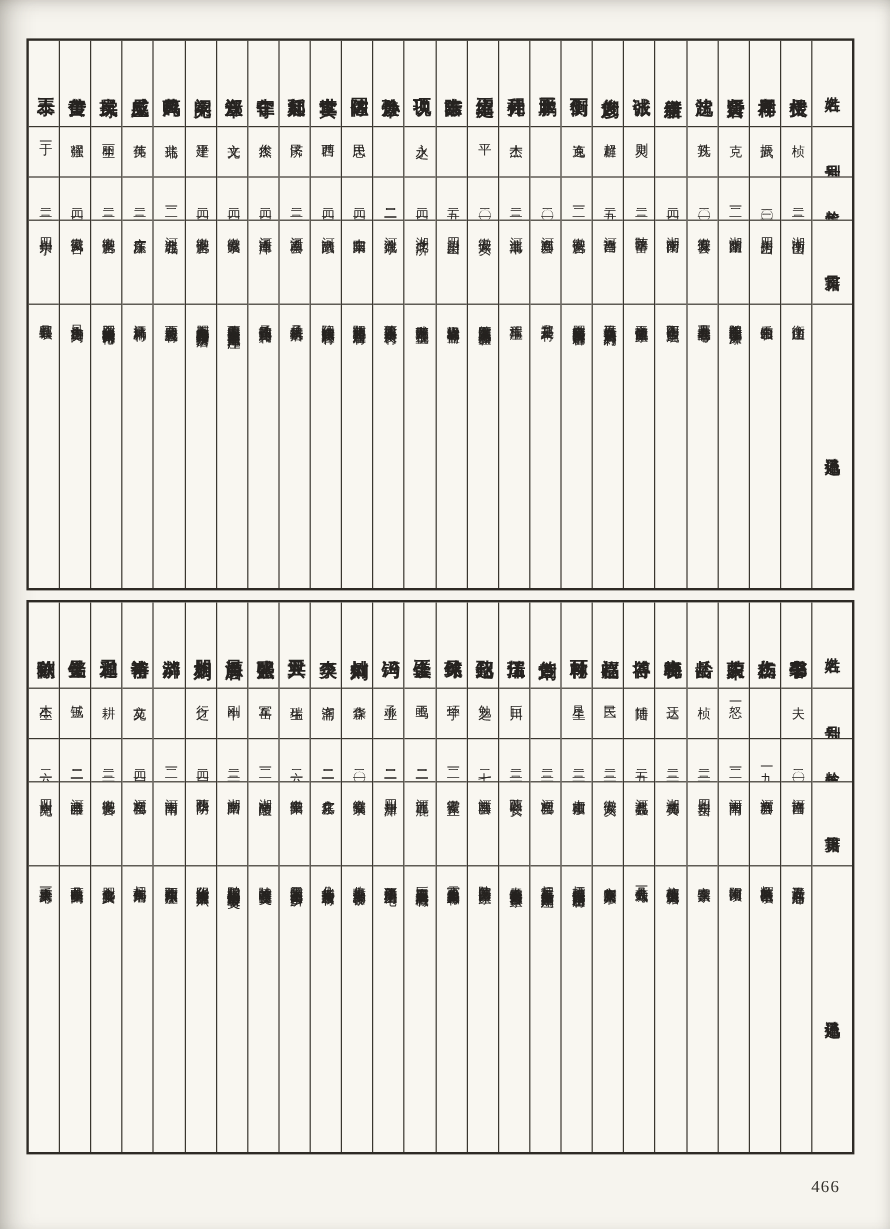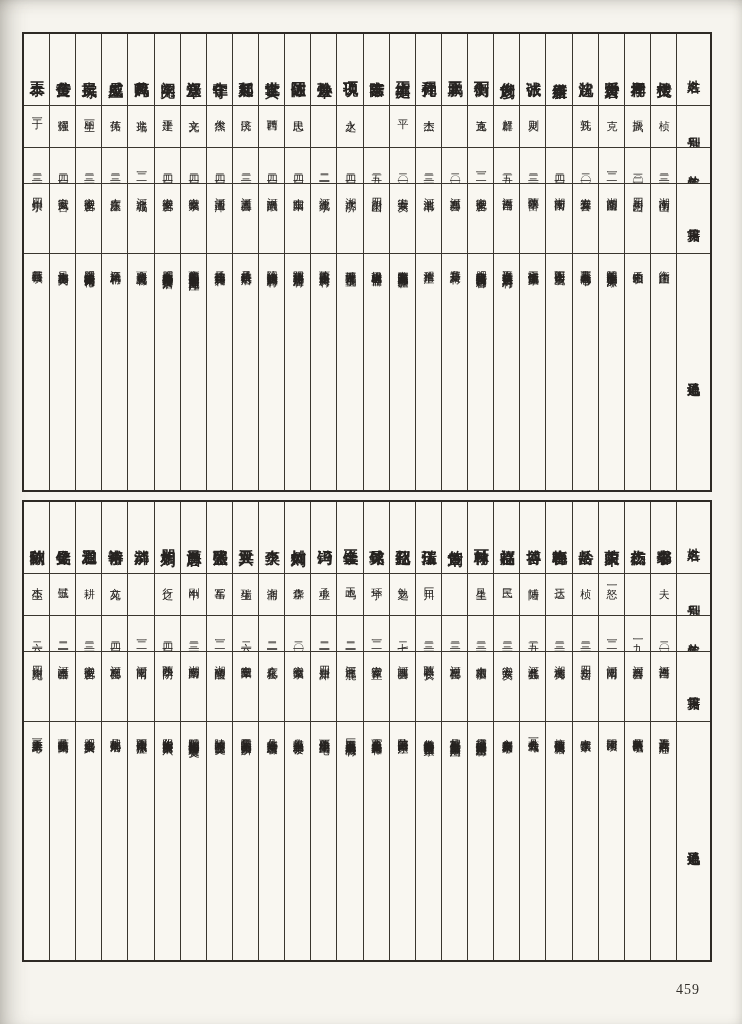--- a/index.html
+++ b/index.html
@@ -413,13 +413,13 @@
     </div>
     <div class="col">
       <div class="cell r-name">陈剑秋</div>
       <div class="cell r-alias">杰生</div>
       <div class="cell r-age">二六</div>
       <div class="cell r-native">四川南充</div>
       <div class="cell r-addr">重庆大梁子八十一号</div>
     </div>
   </div>
 
-<div class="page-number">459</div>
+<div class="page-number">466</div>
 
 </body></html>

